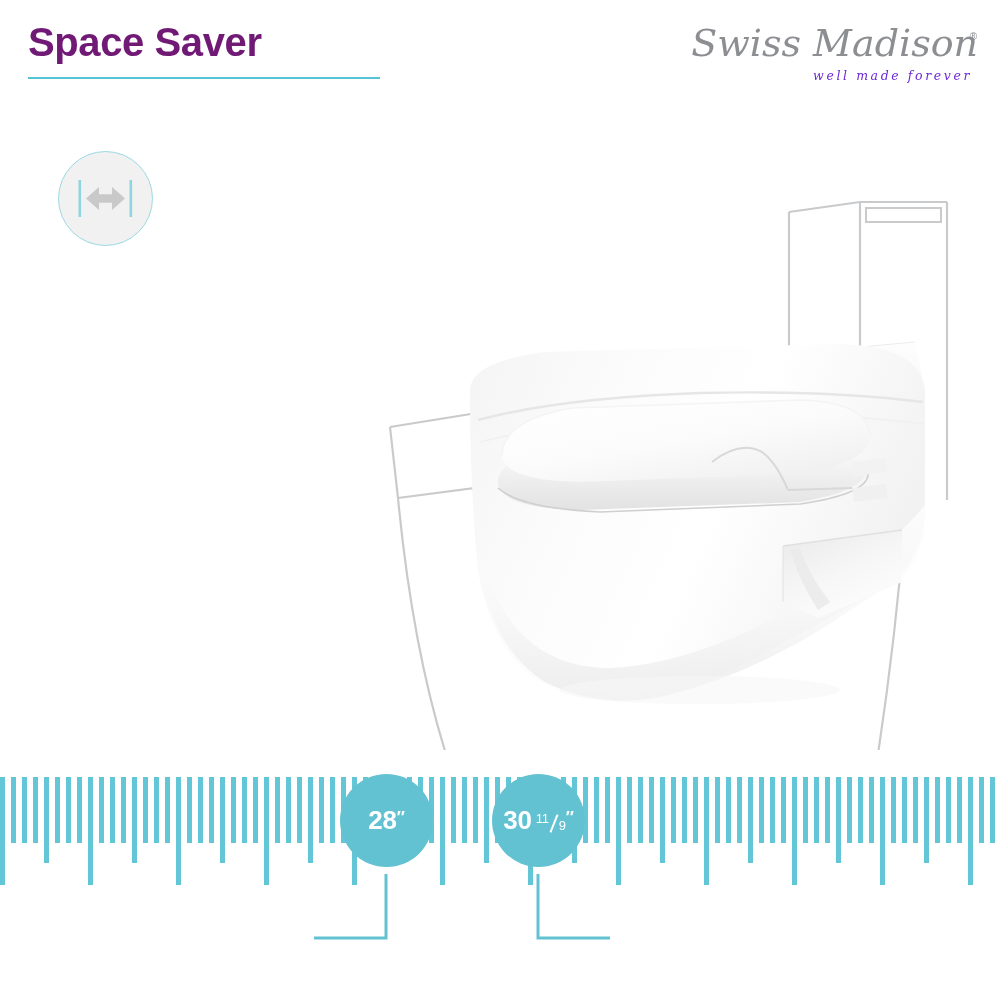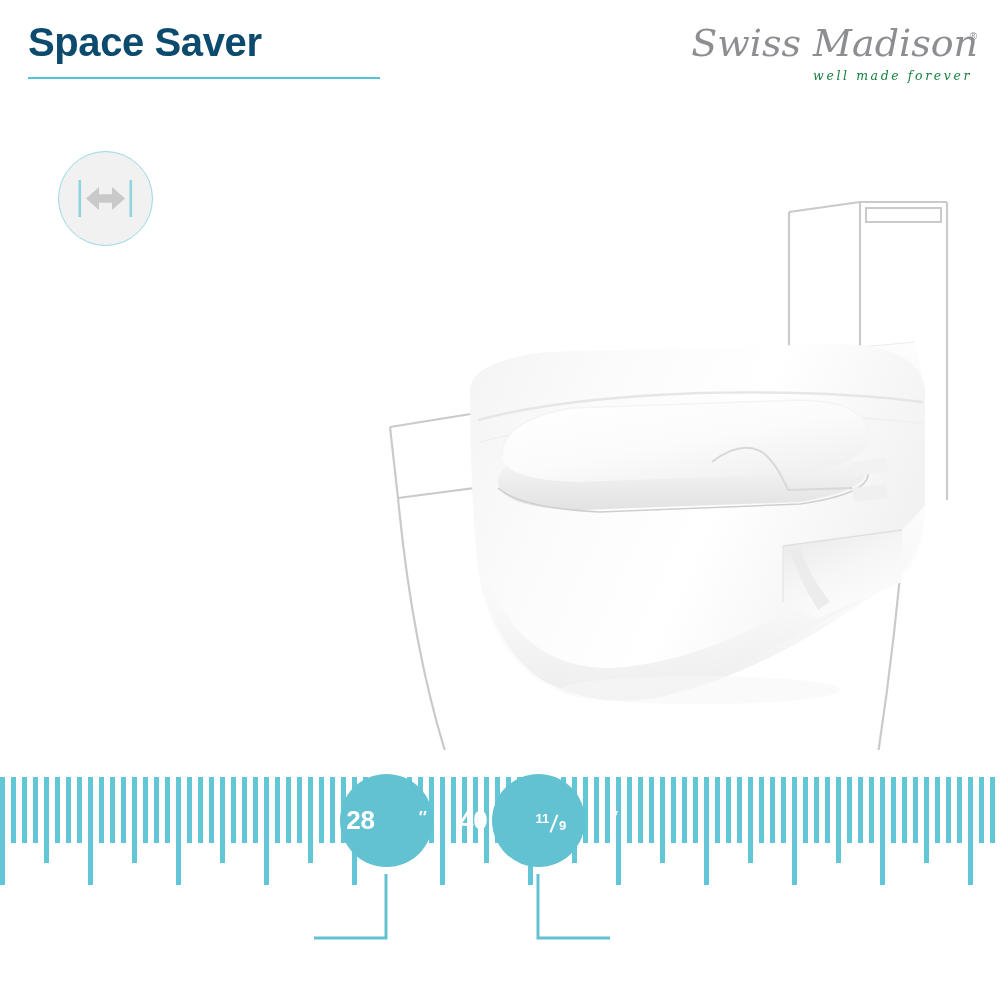--- a/index.html
+++ b/index.html
@@ -16,21 +16,21 @@
     -webkit-font-smoothing: antialiased;
   }
 
   
   #page-title {
     position: absolute;
     left: 28px;
     top: 22px;
     font-size: 40px;
     font-weight: bold;
-    color: #0c4a6e;
+    color: #701a75;
     letter-spacing: -0.4px;
     line-height: 1;
     white-space: nowrap;
   }
   #title-underline {
     position: absolute;
     left: 28px;
     top: 77px;
     width: 352px;
     height: 2px;
@@ -67,21 +67,21 @@
     font-family: "Liberation Sans", sans-serif;
   }
   #brand-tagline {
     position: absolute;
     right: 6px;
     top: 46px;
     font-family: "DejaVu Serif", serif;
     font-style: italic;
     font-size: 12.5px;
     letter-spacing: 2.6px;
-    color: #15803d;
+    color: #6d28d9;
     white-space: nowrap;
     line-height: 1;
   }
 
   
   #feature-row {
     position: absolute;
     left: 58px;
     top: 151px;
     width: 520px;
@@ -156,28 +156,27 @@
   }
   #badge-standard { left: 340px; top: 774px; }
   #badge-wallhung { left: 492px; top: 774px; }
   .badge-text {
     font-size: 26px;
     font-weight: bold;
     letter-spacing: -0.2px;
     white-space: nowrap;
     display: flex;
     align-items: baseline;
-    gap: 44px;
   }
   .badge-whole { font-size: 26px; font-weight: bold; }
   .badge-frac {
     display: inline-flex;
     align-items: center;
     font-size: 13px;
-    font-weight: bold;
+    font-weight: normal;
     margin-left: 4px;
     position: relative;
     top: -3px;
   }
   .frac-num { position: relative; top: -3px; }
   .frac-bar {
     display: inline-block;
     width: 10px;
     height: 13px;
     position: relative;
@@ -432,21 +431,21 @@
 
 <div class="badge" id="badge-standard">
   <span class="badge-text">
     <span class="badge-whole">28</span>
     <span class="badge-inch">″</span>
   </span>
 </div>
 
 <div class="badge" id="badge-wallhung">
   <span class="badge-text">
-    <span class="badge-whole">40</span>
+    <span class="badge-whole">30</span>
     <span class="badge-frac">
       <span class="frac-num">11</span>
       <span class="frac-bar"></span>
       <span class="frac-den">9</span>
     </span>
     <span class="badge-inch">″</span>
   </span>
 </div>
 
 <div id="legend">

